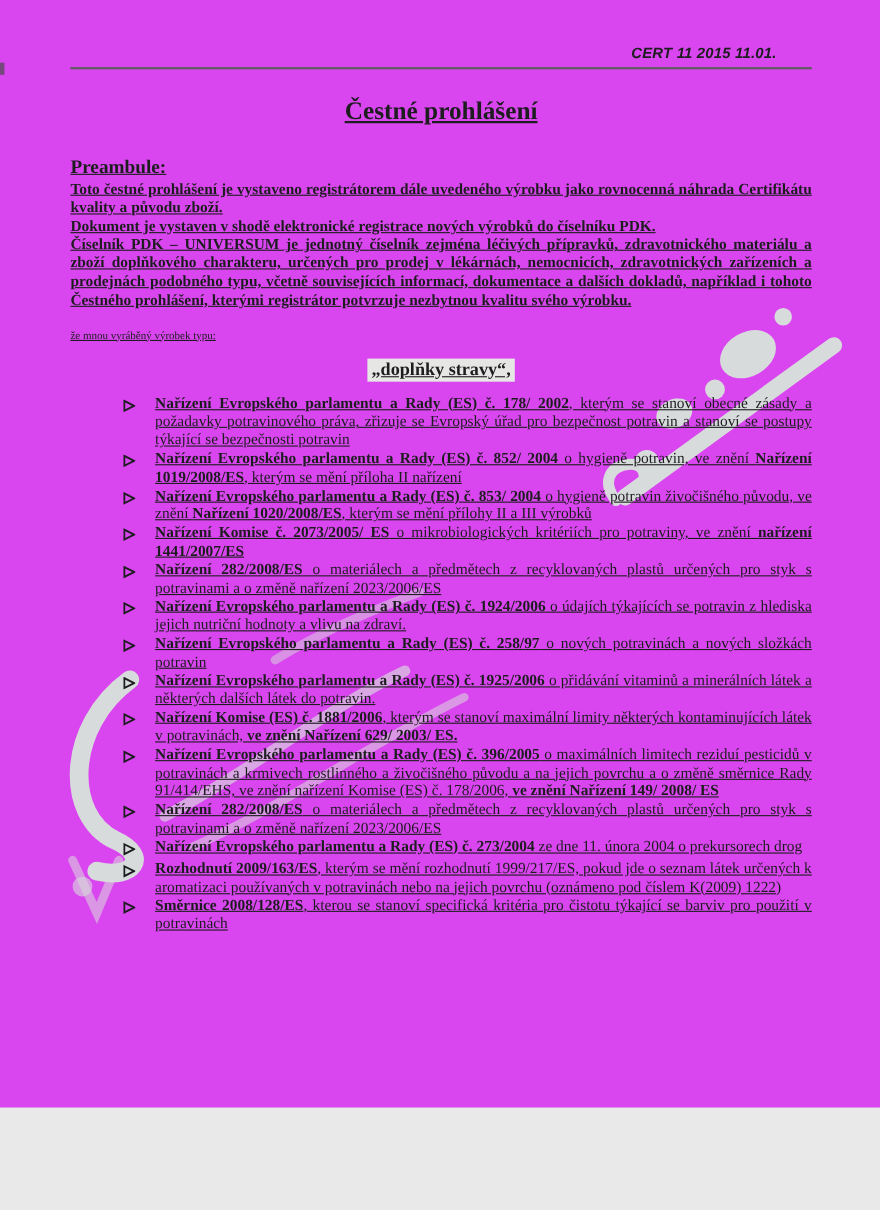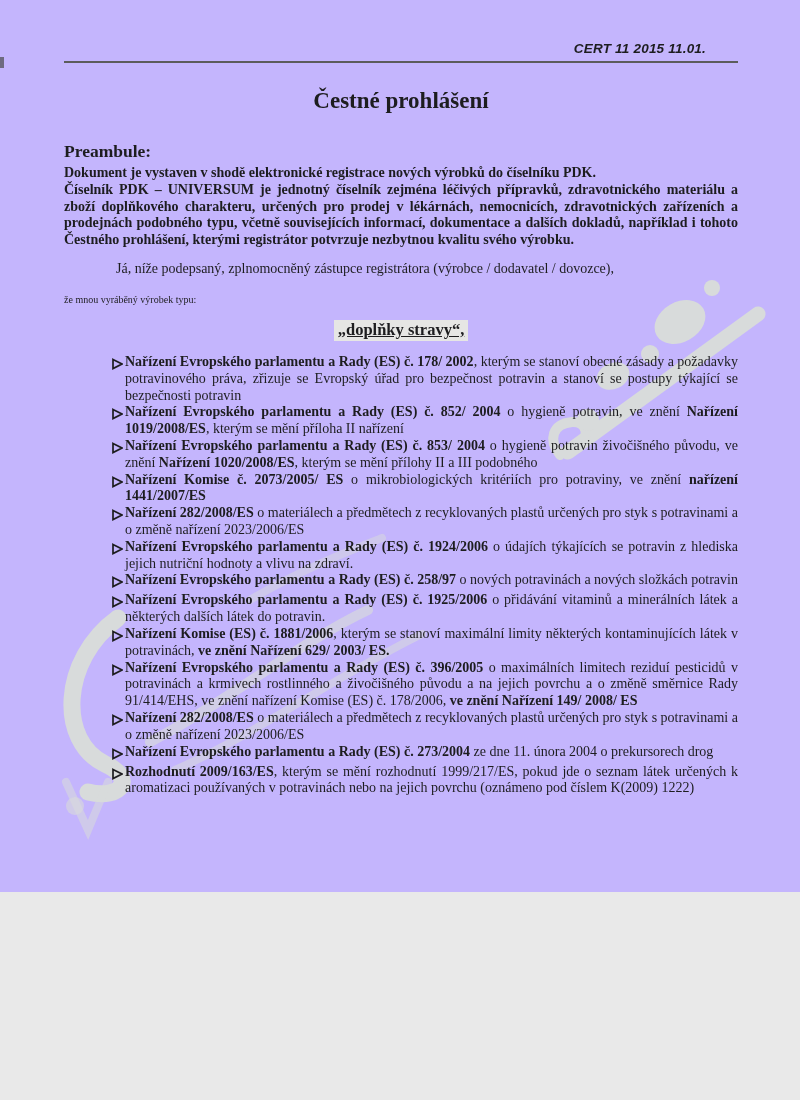--- a/index.html
+++ b/index.html
@@ -1,18 +1,18 @@
 <!DOCTYPE html>
 <html lang="cs"><head>
 <meta charset="utf-8">
 <style>
   html,body { margin:0; padding:0; background:#e9e9e9; }
   .page {
-    position:relative; width:800px; height:892px; margin:0 auto;
-    background:#c4b5fd; overflow:hidden;
+    position:relative; width:800px; height:1007px; margin:0 auto;
+    background:#d946ef; overflow:hidden;
     font-family:"Liberation Serif","DejaVu Serif",serif;
     color:#1d1d1f;
   }
   
   .watermark { position:absolute; inset:0; z-index:0; pointer-events:none; }
   
   .edge-speck { position:absolute; left:0; top:57px; width:4px; height:11px; background:#4a4a4a; opacity:.7; z-index:2; }
   
   .doc-ref {
     position:absolute; top:41px; right:94px; z-index:2;
@@ -20,37 +20,37 @@
     font-style:italic; font-weight:bold; font-size:13.5px; letter-spacing:.2px;
   }
   .header-rule { position:absolute; top:61px; left:64px; right:62px; height:2px; background:#5c5c5c; z-index:2; }
   .footer-rule { position:absolute; top:1009px; left:64px; right:62px; height:1.5px; background:#8d8d8d; z-index:2; }
   .footer-text {
     position:absolute; top:1016px; left:0; right:0; z-index:2; text-align:center;
     font-family:"Liberation Sans","DejaVu Sans",sans-serif; font-size:16px; color:#2a2a2c;
   }
   .footer-text b { font-weight:bold; }
   
-  .content { position:absolute; top:78px; left:64px; width:674px; z-index:1; }
+  .content { position:absolute; top:78px; left:64px; width:674px; z-index:1;text-decoration:underline; }
   .title { margin:10px 0 0; text-align:center; font-size:23px; line-height:26px; font-weight:bold; }
   .subtitle { margin:3px 0 0; text-align:center; font-size:15px; line-height:19px; font-weight:bold; }
   .preamble-h { margin:26px 0 0; font-size:17.5px; line-height:22px; font-weight:bold; }
   .pre-para { margin:0; font-size:14px; line-height:16.8px; font-weight:bold; text-align:justify; }
   .pre-wrap .pre-para:first-child { margin-top:3px; }
   .decl-intro { margin:11px 0 0; padding-left:52px; font-size:14px; line-height:17px; }
   .decl-verb { margin:16px 0 0; text-align:center; font-size:15px; font-weight:bold; letter-spacing:1.5px; }
   .product-lead { margin:14px 0 0; font-size:10px; line-height:17px; }
   .product-type-row { margin:12px 0 0; text-align:center; }
   .product-type {
     display:inline-block; font-size:16.5px; font-weight:bold;
     text-decoration:underline; background:#e6e6e4; padding:0 4px 1px;
   }
   .req-lead { margin:10px 0 0; font-size:14px; line-height:17px; }
   .req-list { list-style:none; margin:13px 0 0; padding:0 0 0 48px; }
-  .req-list li { display:flex; gap:0; }
+  .req-list li { display:flex; gap:16px; }
   .bullet { flex:0 0 13px; padding-top:2px; }
   .req-text { margin:0; flex:1; font-size:14px; line-height:16.8px; text-align:justify; }
   .req-text strong { font-weight:bold; }
 </style>
 </head>
 <body>
 
 <div class="page">
 
   <svg class="watermark" width="800" height="1100" viewBox="0 0 800 1100">
@@ -76,25 +76,25 @@
   <div class="edge-speck"></div>
 
   <div class="doc-ref">CERT 11 2015 11.01.</div>
   <div class="header-rule"></div>
 
   <div class="content">
     <h1 class="title">Čestné prohlášení</h1>
 
     <h2 class="preamble-h">Preambule:</h2>
     <div class="pre-wrap">
+        <p class="pre-para">Toto čestné prohlášení je vystaveno registrátorem dále uvedeného výrobku jako rovnocenná náhrada Certifikátu kvality a původu zboží.</p>
         <p class="pre-para">Dokument je vystaven v shodě elektronické registrace nových výrobků do číselníku PDK.</p>
         <p class="pre-para">Číselník PDK – UNIVERSUM je jednotný číselník zejména léčivých přípravků, zdravotnického materiálu a zboží doplňkového charakteru, určených pro prodej v lékárnách, nemocnicích, zdravotnických zařízeních a prodejnách podobného typu, včetně souvisejících informací, dokumentace a dalších dokladů, například i tohoto Čestného prohlášení, kterými registrátor potvrzuje nezbytnou kvalitu svého výrobku.</p>
       </div>
 
-    <p class="decl-intro">Já, níže podepsaný, zplnomocněný zástupce registrátora (výrobce / dodavatel / dovozce),</p>
     <p class="product-lead">že mnou vyráběný výrobek typu:</p>
     <p class="product-type-row">
       <span class="product-type">„doplňky stravy“,</span>
     </p>
 
     <ul class="req-list">
         <li>
           <span class="bullet"><svg width="11" height="12" viewBox="0 0 11 12">
               <path d="M1 1.5 L10 6 L1 10.5 Z" fill="none" stroke="#1d1d1f" stroke-width="1.7"></path>
             </svg></span>
@@ -103,21 +103,21 @@
         <li>
           <span class="bullet"><svg width="11" height="12" viewBox="0 0 11 12">
               <path d="M1 1.5 L10 6 L1 10.5 Z" fill="none" stroke="#1d1d1f" stroke-width="1.7"></path>
             </svg></span>
           <p class="req-text"><strong>Nařízení Evropského parlamentu a Rady (ES) č. 852/ 2004</strong><span> o hygieně potravin, ve znění </span><strong>Nařízení 1019/2008/ES</strong><span>, kterým se mění příloha II nařízení</span></p>
         </li>
         <li>
           <span class="bullet"><svg width="11" height="12" viewBox="0 0 11 12">
               <path d="M1 1.5 L10 6 L1 10.5 Z" fill="none" stroke="#1d1d1f" stroke-width="1.7"></path>
             </svg></span>
-          <p class="req-text"><strong>Nařízení Evropského parlamentu a Rady (ES) č. 853/ 2004</strong><span> o hygieně potravin živočišného původu, ve znění </span><strong>Nařízení 1020/2008/ES</strong><span>, kterým se mění přílohy II a III podobného</span></p>
+          <p class="req-text"><strong>Nařízení Evropského parlamentu a Rady (ES) č. 853/ 2004</strong><span> o hygieně potravin živočišného původu, ve znění </span><strong>Nařízení 1020/2008/ES</strong><span>, kterým se mění přílohy II a III výrobků</span></p>
         </li>
         <li>
           <span class="bullet"><svg width="11" height="12" viewBox="0 0 11 12">
               <path d="M1 1.5 L10 6 L1 10.5 Z" fill="none" stroke="#1d1d1f" stroke-width="1.7"></path>
             </svg></span>
           <p class="req-text"><strong>Nařízení Komise č. 2073/2005/ ES</strong><span> o mikrobiologických kritériích pro potraviny, ve znění </span><strong>nařízení 1441/2007/ES</strong></p>
         </li>
         <li>
           <span class="bullet"><svg width="11" height="12" viewBox="0 0 11 12">
               <path d="M1 1.5 L10 6 L1 10.5 Z" fill="none" stroke="#1d1d1f" stroke-width="1.7"></path>
@@ -165,20 +165,26 @@
               <path d="M1 1.5 L10 6 L1 10.5 Z" fill="none" stroke="#1d1d1f" stroke-width="1.7"></path>
             </svg></span>
           <p class="req-text"><strong>Nařízení Evropského parlamentu a Rady (ES) č. 273/2004</strong><span> ze dne 11. února 2004 o prekursorech drog</span></p>
         </li>
         <li>
           <span class="bullet"><svg width="11" height="12" viewBox="0 0 11 12">
               <path d="M1 1.5 L10 6 L1 10.5 Z" fill="none" stroke="#1d1d1f" stroke-width="1.7"></path>
             </svg></span>
           <p class="req-text"><strong>Rozhodnutí 2009/163/ES</strong><span>, kterým se mění rozhodnutí 1999/217/ES, pokud jde o seznam látek určených k aromatizaci používaných v potravinách nebo na jejich povrchu (oznámeno pod číslem K(2009) 1222)</span></p>
         </li>
+        <li>
+          <span class="bullet"><svg width="11" height="12" viewBox="0 0 11 12">
+              <path d="M1 1.5 L10 6 L1 10.5 Z" fill="none" stroke="#1d1d1f" stroke-width="1.7"></path>
+            </svg></span>
+          <p class="req-text"><strong>Směrnice 2008/128/ES</strong><span>, kterou se stanoví specifická kritéria pro čistotu týkající se barviv pro použití v potravinách</span></p>
+        </li>
       </ul>
   </div>
 
   <div class="footer-rule"></div>
   <div class="footer-text">
     <span>Stránka</span>
     <b>1</b>
     <span>z</span>
     <b>4</b>
   </div>

